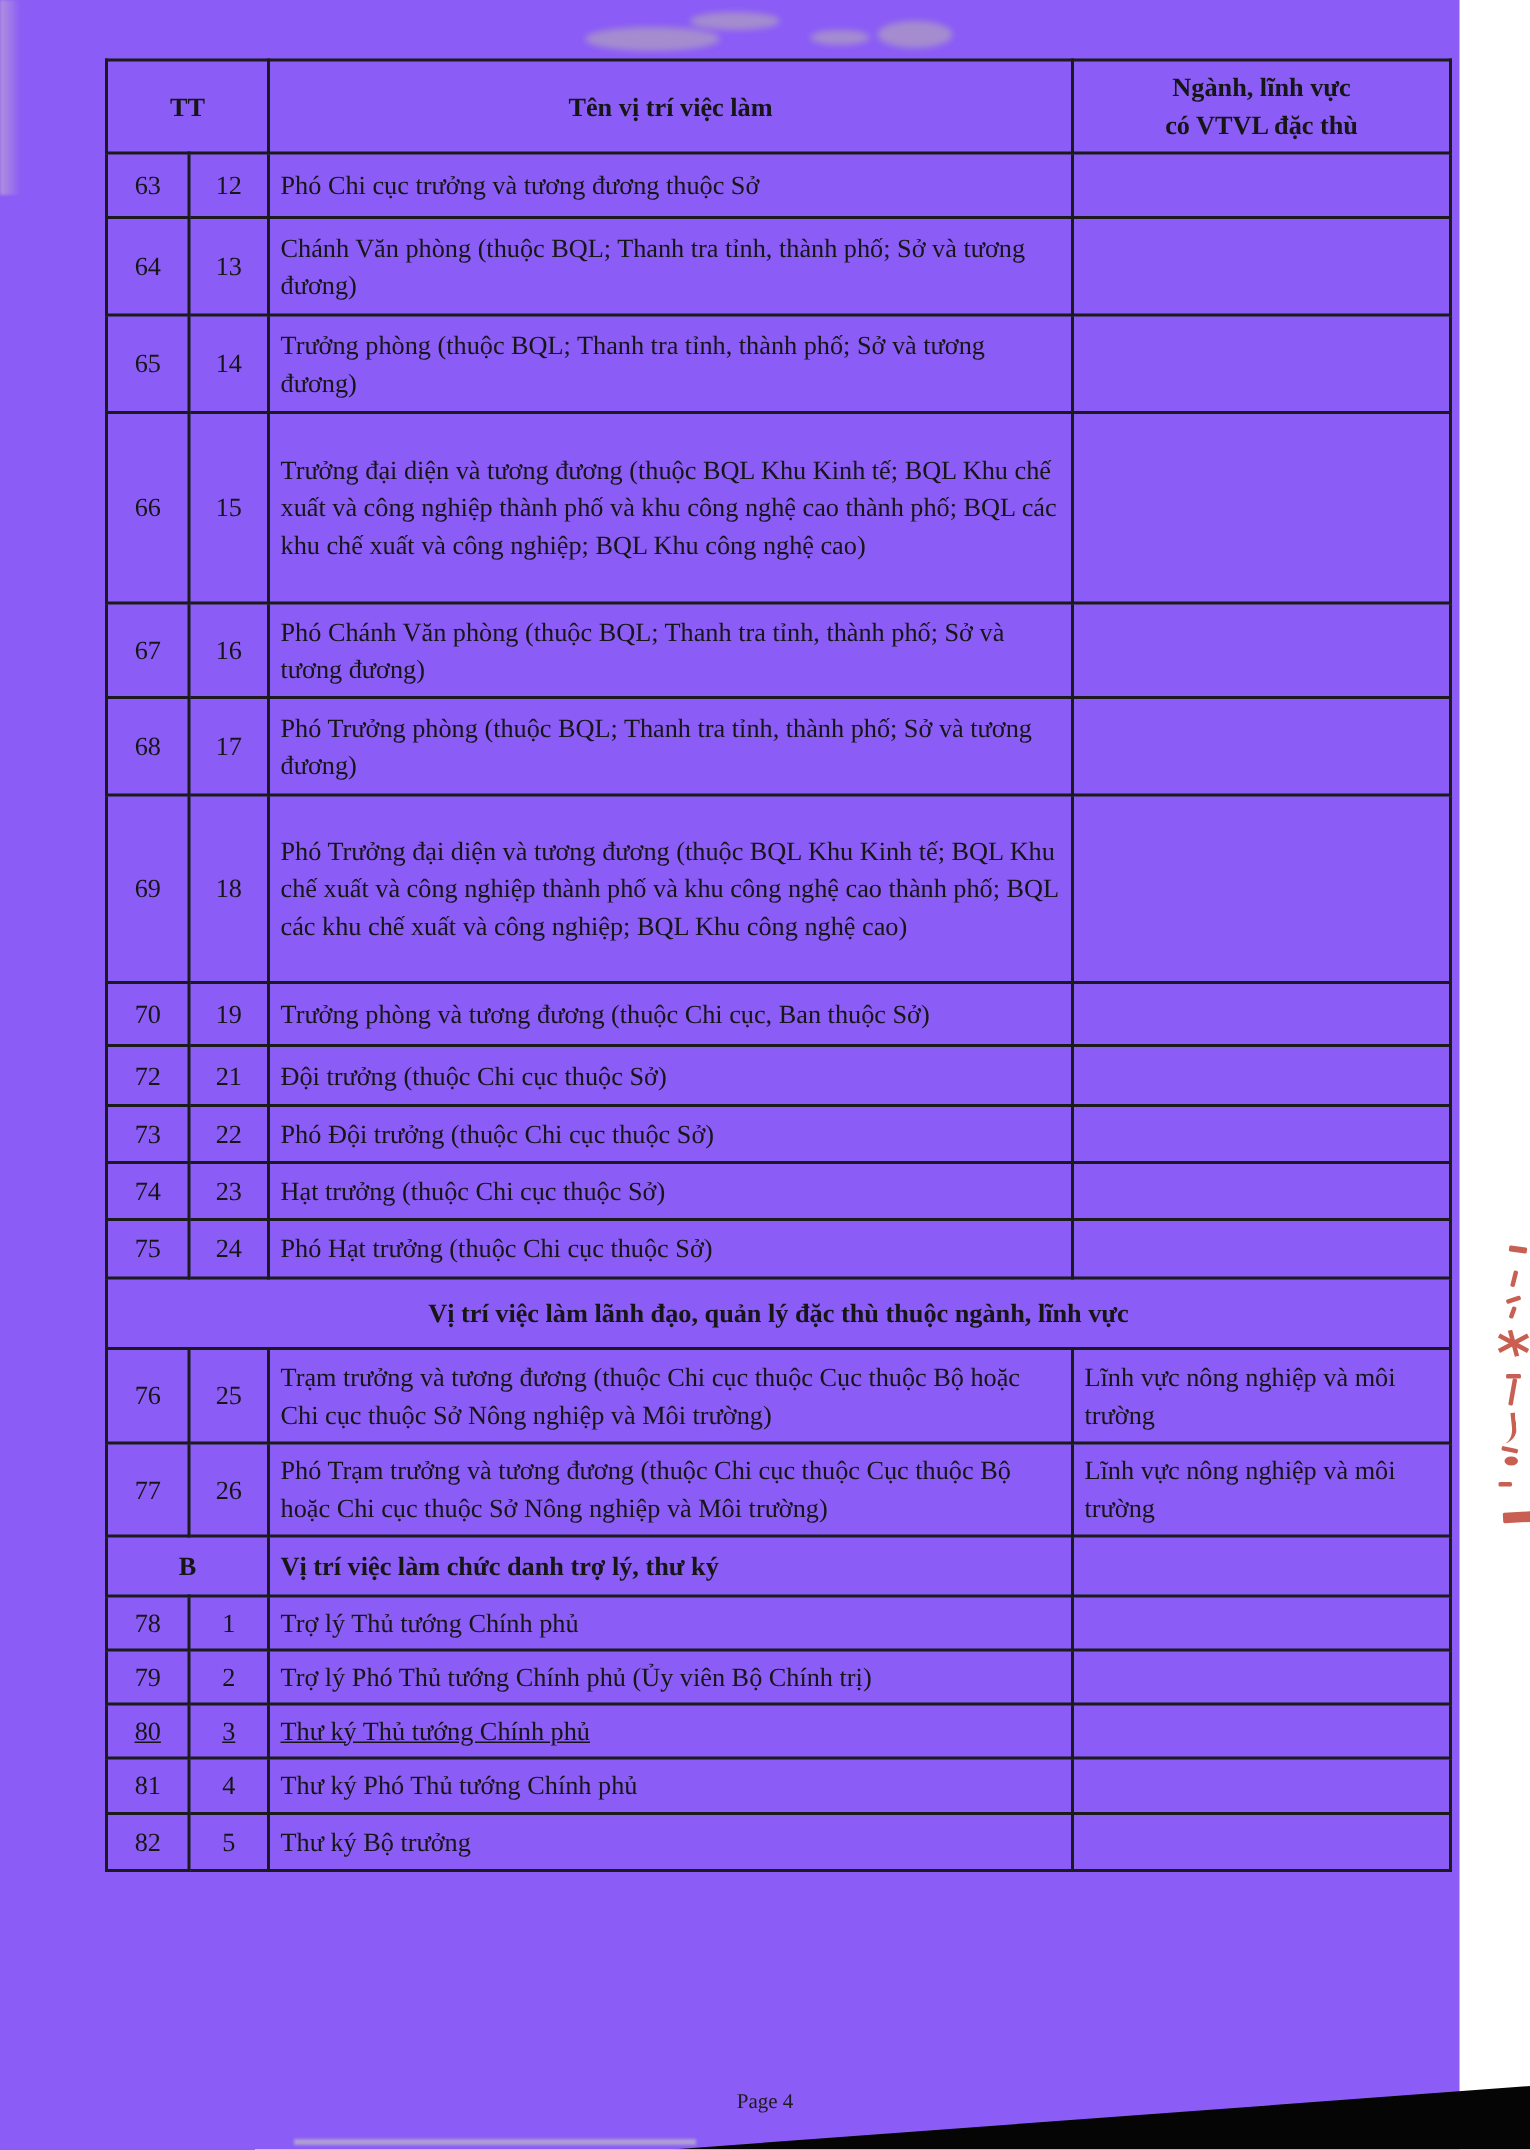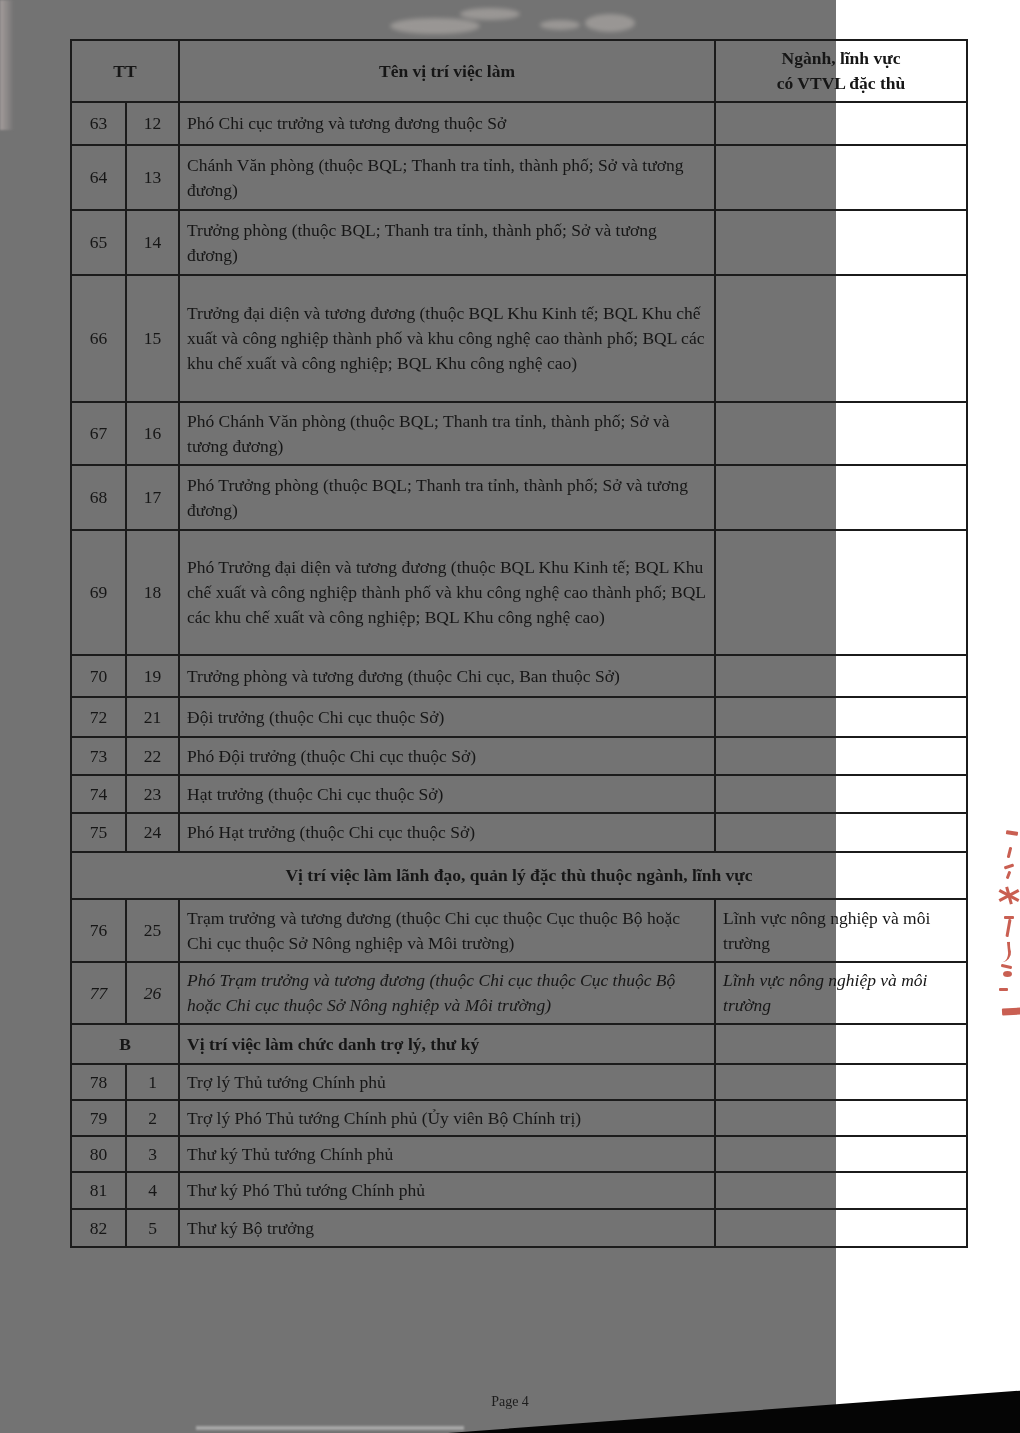--- a/index.html
+++ b/index.html
@@ -5,23 +5,23 @@
   html, body {
     margin: 0;
     padding: 0;
     width: 1020px;
     height: 1433px;
     overflow: hidden;
     background: #ffffff;
   }
   .page {
     position: relative;
-    width: 836px;
+    width: 973px;
     height: 1433px;
-    background: #737373;
+    background: #8b5cf6;
     font-family: "Liberation Serif", serif;
     color: #161616;
   }
   
   .smudge { position: absolute; pointer-events: none; filter: blur(2px); opacity: .55; }
   .smudge .blob { position: absolute; background: #b9b4b0; border-radius: 50%; }
   
   .edge-tint {
     position: absolute; left: 0; top: 0; width: 14px; height: 130px;
     background: linear-gradient(to right, rgba(214,200,198,.5), rgba(214,200,198,0));
@@ -186,21 +186,21 @@
         </tr>
         <tr style="height: 47px;">
           <td colspan="4" class="section-cell">Vị trí việc làm lãnh đạo, quản lý đặc thù thuộc ngành, lĩnh vực</td>
         </tr>
         <tr style="height: 63px;">
           <td class="num">76</td>
           <td class="num">25</td>
           <td class="name">Trạm trưởng và tương đương (thuộc Chi cục thuộc Cục thuộc Bộ hoặc Chi cục thuộc Sở Nông nghiệp và Môi trường)</td>
           <td class="sector">Lĩnh vực nông nghiệp và môi trường</td>
         </tr>
-        <tr style="height: 62px; font-style: italic;">
+        <tr style="height: 62px;">
           <td class="num">77</td>
           <td class="num">26</td>
           <td class="name">Phó Trạm trưởng và tương đương (thuộc Chi cục thuộc Cục thuộc Bộ hoặc Chi cục thuộc Sở Nông nghiệp và Môi trường)</td>
           <td class="sector">Lĩnh vực nông nghiệp và môi trường</td>
         </tr>
         <tr class="group-row" style="height: 40px;">
           <td colspan="2" class="num">B</td>
           <td class="name">Vị trí việc làm chức danh trợ lý, thư ký</td>
           <td class="sector"></td>
         </tr>
@@ -209,21 +209,21 @@
           <td class="num">1</td>
           <td class="name">Trợ lý Thủ tướng Chính phủ</td>
           <td class="sector"></td>
         </tr>
         <tr style="height: 36px;">
           <td class="num">79</td>
           <td class="num">2</td>
           <td class="name">Trợ lý Phó Thủ tướng Chính phủ (Ủy viên Bộ Chính trị)</td>
           <td class="sector"></td>
         </tr>
-        <tr style="height: 36px;">
+        <tr style="height: 36px; text-decoration: underline;">
           <td class="num">80</td>
           <td class="num">3</td>
           <td class="name">Thư ký Thủ tướng Chính phủ</td>
           <td class="sector"></td>
         </tr>
         <tr style="height: 37px;">
           <td class="num">81</td>
           <td class="num">4</td>
           <td class="name">Thư ký Phó Thủ tướng Chính phủ</td>
           <td class="sector"></td>

